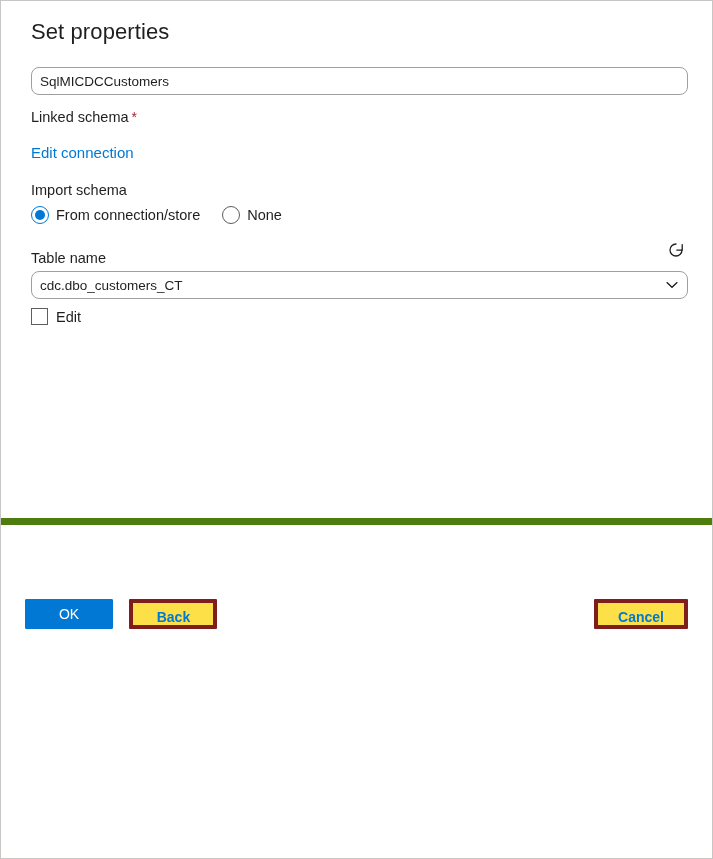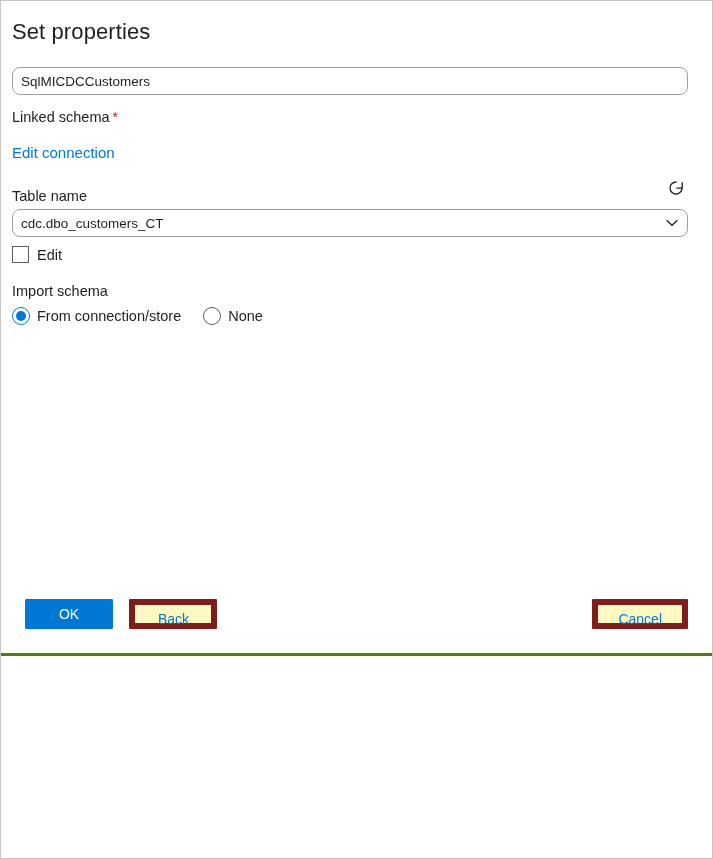--- a/index.html
+++ b/index.html
@@ -19,24 +19,24 @@
     box-sizing: border-box;
     border: 1px solid #c8c6c4;
     background: #ffffff;
     overflow: hidden;
   }
   .panel-body {
     position: absolute;
     left: 0;
     top: 0;
     right: 0;
-    height: 655px;
-    box-sizing: border-box;
-    padding: 10px 24px 0 11px;
-    border-bottom: 3px solid #4d7c0f;
+    height: 524px;
+    box-sizing: border-box;
+    padding: 10px 24px 0 30px;
+    border-bottom: 7px solid #4d7c0f;
   }
   .panel-title {
     font-size: 22px;
     font-weight: 400;
     color: #201f1e;
     margin: 8px 0 22px 0;
     letter-spacing: 0.1px;
   }
   .field-label {
     font-size: 14.5px;
@@ -201,23 +201,24 @@
     border-radius: 1px;
     display: inline-block;
     vertical-align: top;
   }
   .btn-primary {
     background: #0078d4;
     color: #ffffff;
     border: 1px solid #0078d4;
   }
   .btn-secondary {
-    background: #fef9c3;
+    background: #fde047;
     color: #0078d4;
-    border: 6px solid #7f1d1d;
+    border: 4px solid #7f1d1d;
+    font-weight: bold;
   }
   .footer-left {
     position: absolute;
     left: 24px;
     top: 24px;
   }
   .footer-left .btn + .btn { margin-left: 12px; }
   .footer-right {
     position: absolute;
     right: 24px;
@@ -235,20 +236,34 @@
 
     <div class="field-group">
       <input class="text-input" type="text" value="SqlMICDCCustomers" style="">
     </div>
 
     <div class="field-group">
       <label class="field-label">
         <span>Linked schema</span><span class="required-star">*</span>
       </label>
       <a class="link">Edit connection</a>
+    </div>
+
+    <div class="field-group">
+      <label class="section-label">Import schema</label>
+      <div class="radio-row">
+        <div class="radio-item">
+          <span class="radio-outer checked"></span>
+          <span class="radio-label">From connection/store</span>
+        </div>
+        <div class="radio-item">
+          <span class="radio-outer"></span>
+          <span class="radio-label">None</span>
+        </div>
+      </div>
     </div>
 
     <div class="field-group table-head-row">
       <label class="field-label">Table name</label>
       <button class="refresh-btn">
         <svg width="20" height="20" viewBox="0 0 20 20" aria-hidden="true">
           <path d="M16 10 A6 6 0 1 1 10 4" fill="none" stroke="#201f1e" stroke-width="1.3" stroke-linecap="round"></path>
           <path d="M16.2 4.6 L16.2 10.1 L10.8 10.1" fill="none" stroke="#201f1e" stroke-width="1.3" stroke-linecap="round" stroke-linejoin="round"></path>
         </svg>
       </button>
@@ -259,34 +274,20 @@
             <path d="M0.7 1.2 L6 6.3 L11.3 1.2" fill="none" stroke="#201f1e" stroke-width="1.3"></path>
           </svg>
         </span>
       </div>
       <div class="checkbox-row">
         <span class="checkbox-box"></span>
         <span class="checkbox-label">Edit</span>
       </div>
     </div>
 
-    <div class="field-group">
-      <label class="section-label">Import schema</label>
-      <div class="radio-row">
-        <div class="radio-item">
-          <span class="radio-outer checked"></span>
-          <span class="radio-label">From connection/store</span>
-        </div>
-        <div class="radio-item">
-          <span class="radio-outer"></span>
-          <span class="radio-label">None</span>
-        </div>
-      </div>
-    </div>
-
   </div>
 
   <div class="footer">
     <div class="footer-left">
       <span class="btn btn-primary">OK</span>
       <span class="btn btn-secondary">Back</span>
     </div>
     <div class="footer-right">
       <span class="btn btn-secondary">Cancel</span>
     </div>

